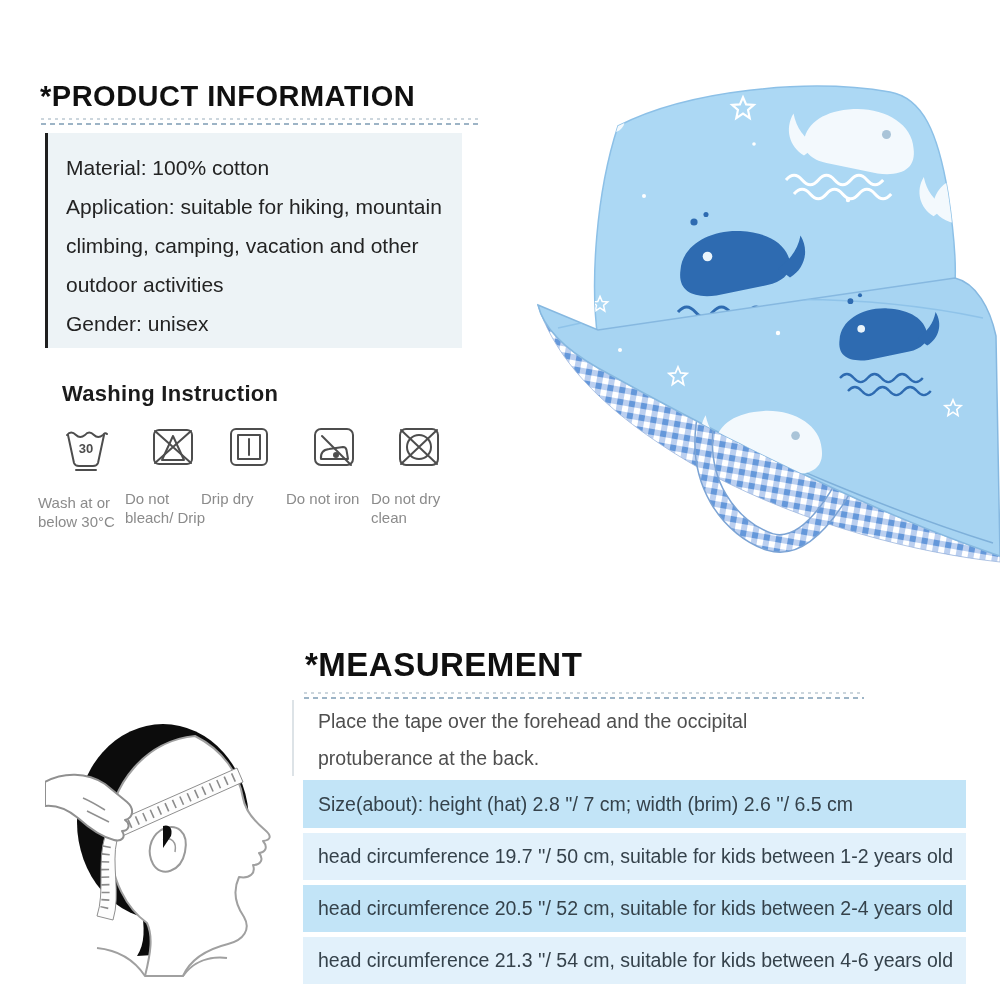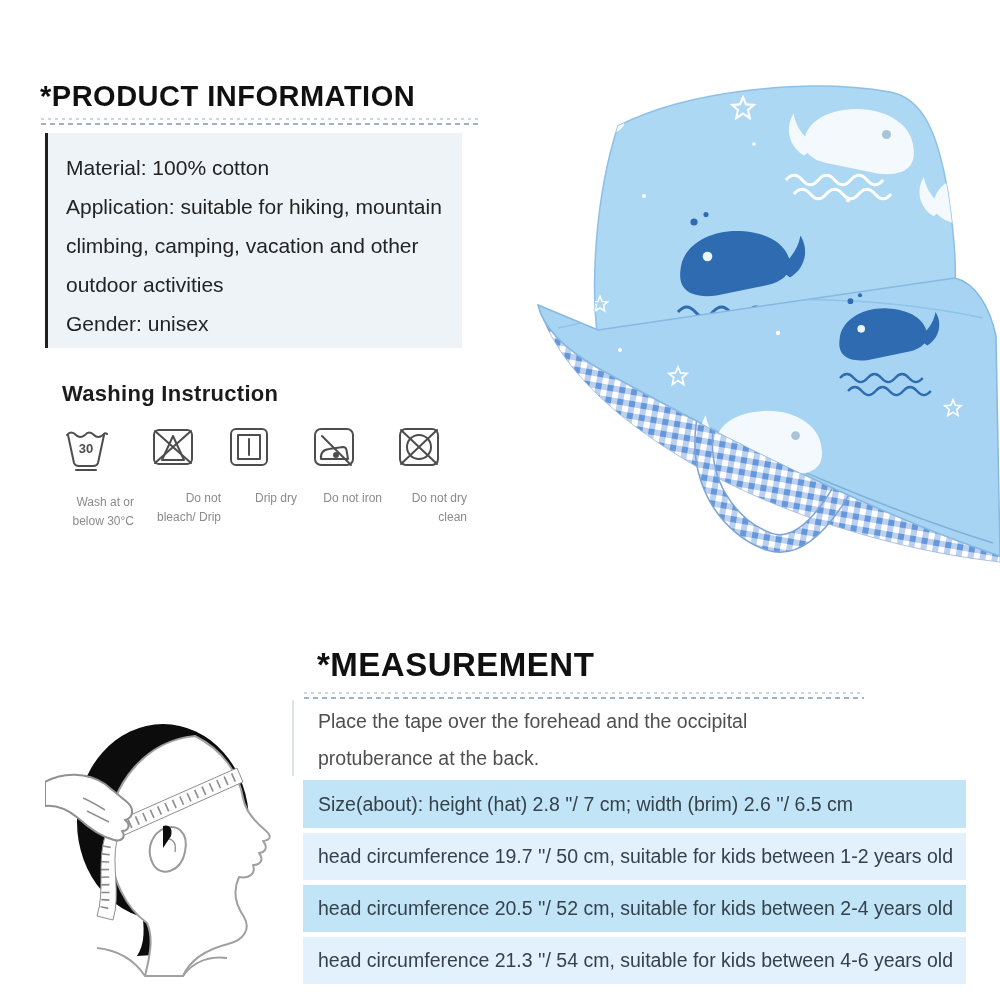--- a/index.html
+++ b/index.html
@@ -1,31 +1,31 @@
 <!DOCTYPE html>
 <html><head>
 <meta charset="utf-8">
 <style>
   html,body{margin:0;padding:0;background:#fff;}
   body{width:1000px;height:1000px;position:relative;font-family:"Liberation Sans",sans-serif;overflow:hidden;}
   .abs{position:absolute;}
   .h1{font-weight:bold;color:#101010;letter-spacing:.5px;margin:0;text-align:right;}
   .h1.prod{left:40px;top:80px;font-size:29px;}
-  .h1.meas{left:317px;top:646px;font-size:33px;}
+  .h1.meas{left:305px;top:646px;font-size:33px;}
   .dashes .d1{height:2px;background:repeating-linear-gradient(90deg,#ccd6dd 0 3px,transparent 3px 7px);}
   .dashes .d2{margin-top:3px;height:2px;background:repeating-linear-gradient(90deg,#9db4c6 0 5px,transparent 5px 9px);}
   .dash1{left:41px;top:118px;width:437px;}
   .dash2{left:304px;top:692px;width:560px;}
   .info-box{left:45px;top:133px;width:417px;height:215px;background:#edf3f6;border-left:3px solid #1f1f1f;box-sizing:border-box;padding:15px 20px 0 18px;}
   .info-box p{margin:0;font-size:21px;line-height:39px;color:#232323;width:400px;}
   .h2{left:62px;top:381px;font-size:22px;font-weight:bold;color:#1c1c1c;margin:0;letter-spacing:.3px;}
-  .wi-col{top:423px;width:96px;text-align:right;}
+  .wi-col{top:423px;width:96px;text-align:left;}
   .wi-icon{display:flex;justify-content:center;}
   .wi-icon svg{stroke:#4d4d4d;fill:none;stroke-width:2;stroke-linecap:round;stroke-linejoin:round;}
-  .wi-label{margin-top:20px;font-size:12px;line-height:19px;color:#8b8b8b;}
+  .wi-label{margin-top:20px;font-size:15px;line-height:19px;color:#8b8b8b;}
   .instr{left:318px;top:703px;width:470px;font-size:19.5px;line-height:37px;color:#4f4f4f;}
   .vrule{left:292px;top:700px;width:2px;height:76px;background:#dde3e7;}
   .rows{left:303px;top:780px;width:663px;}
   .srow{height:47px;display:flex;align-items:center;padding-left:15px;box-sizing:border-box;font-size:19.5px;color:#35424b;white-space:nowrap;margin-bottom:5px;}
   .row-a{background:#c2e4f7;}
   .row-b{background:#e2f1fb;}
 </style>
 </head>
 <body>
 

